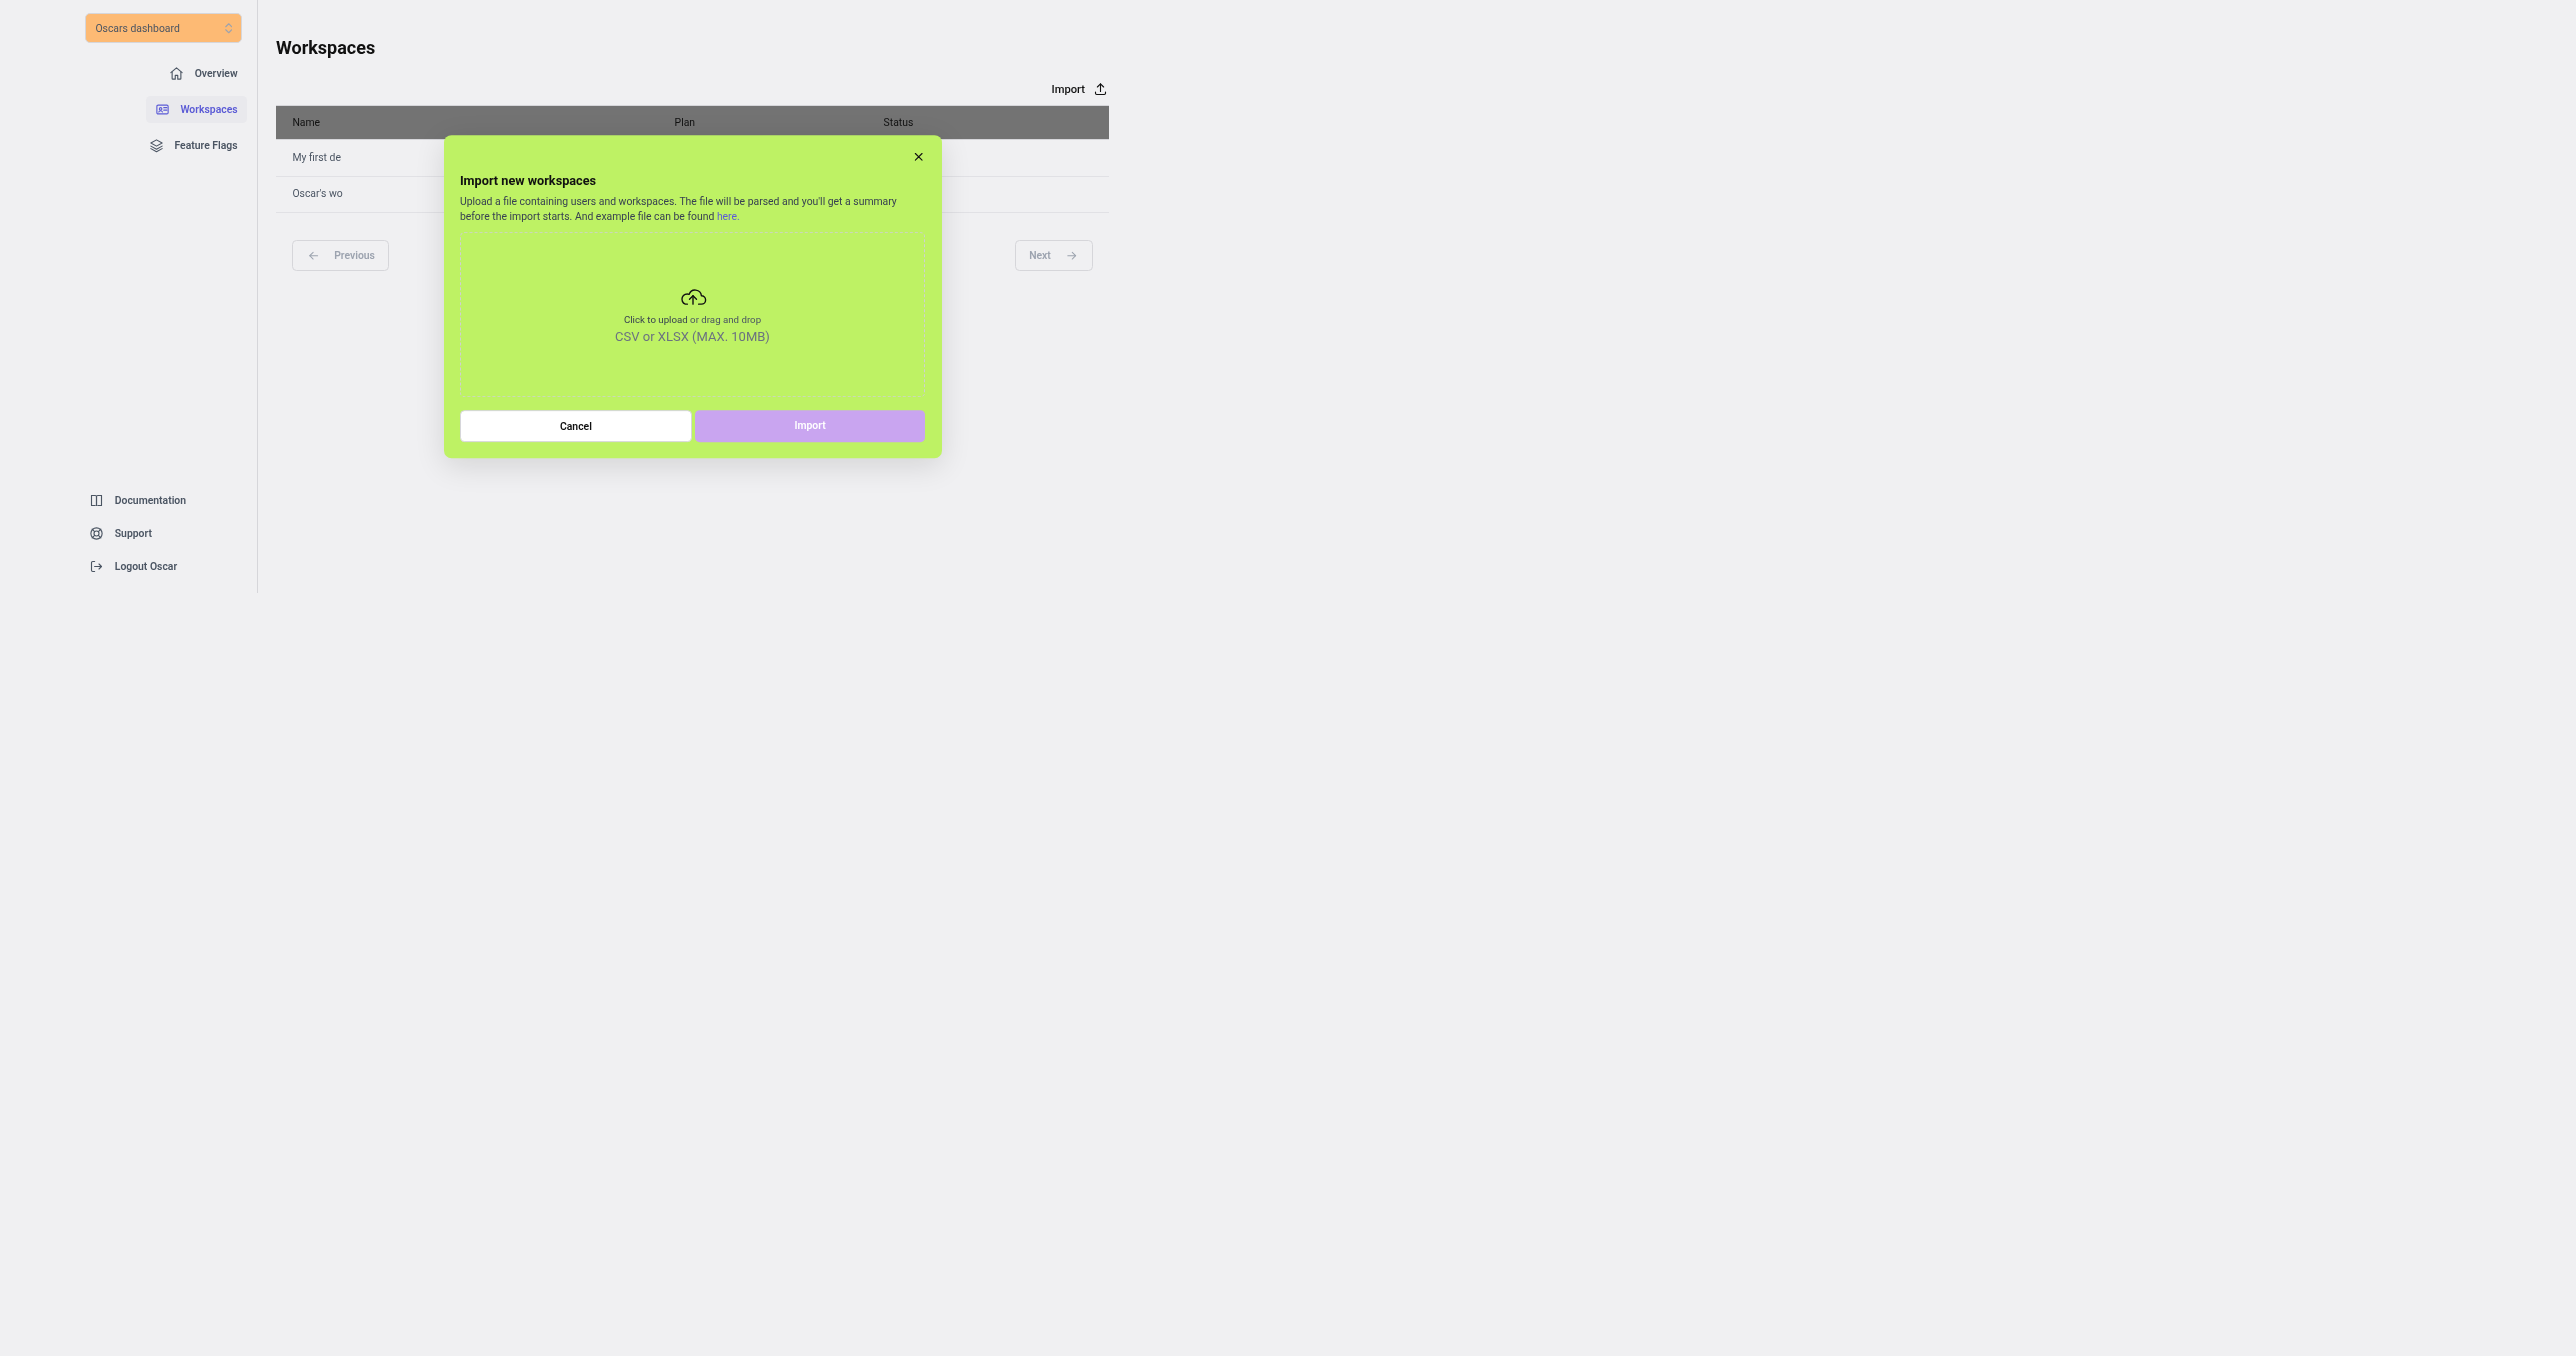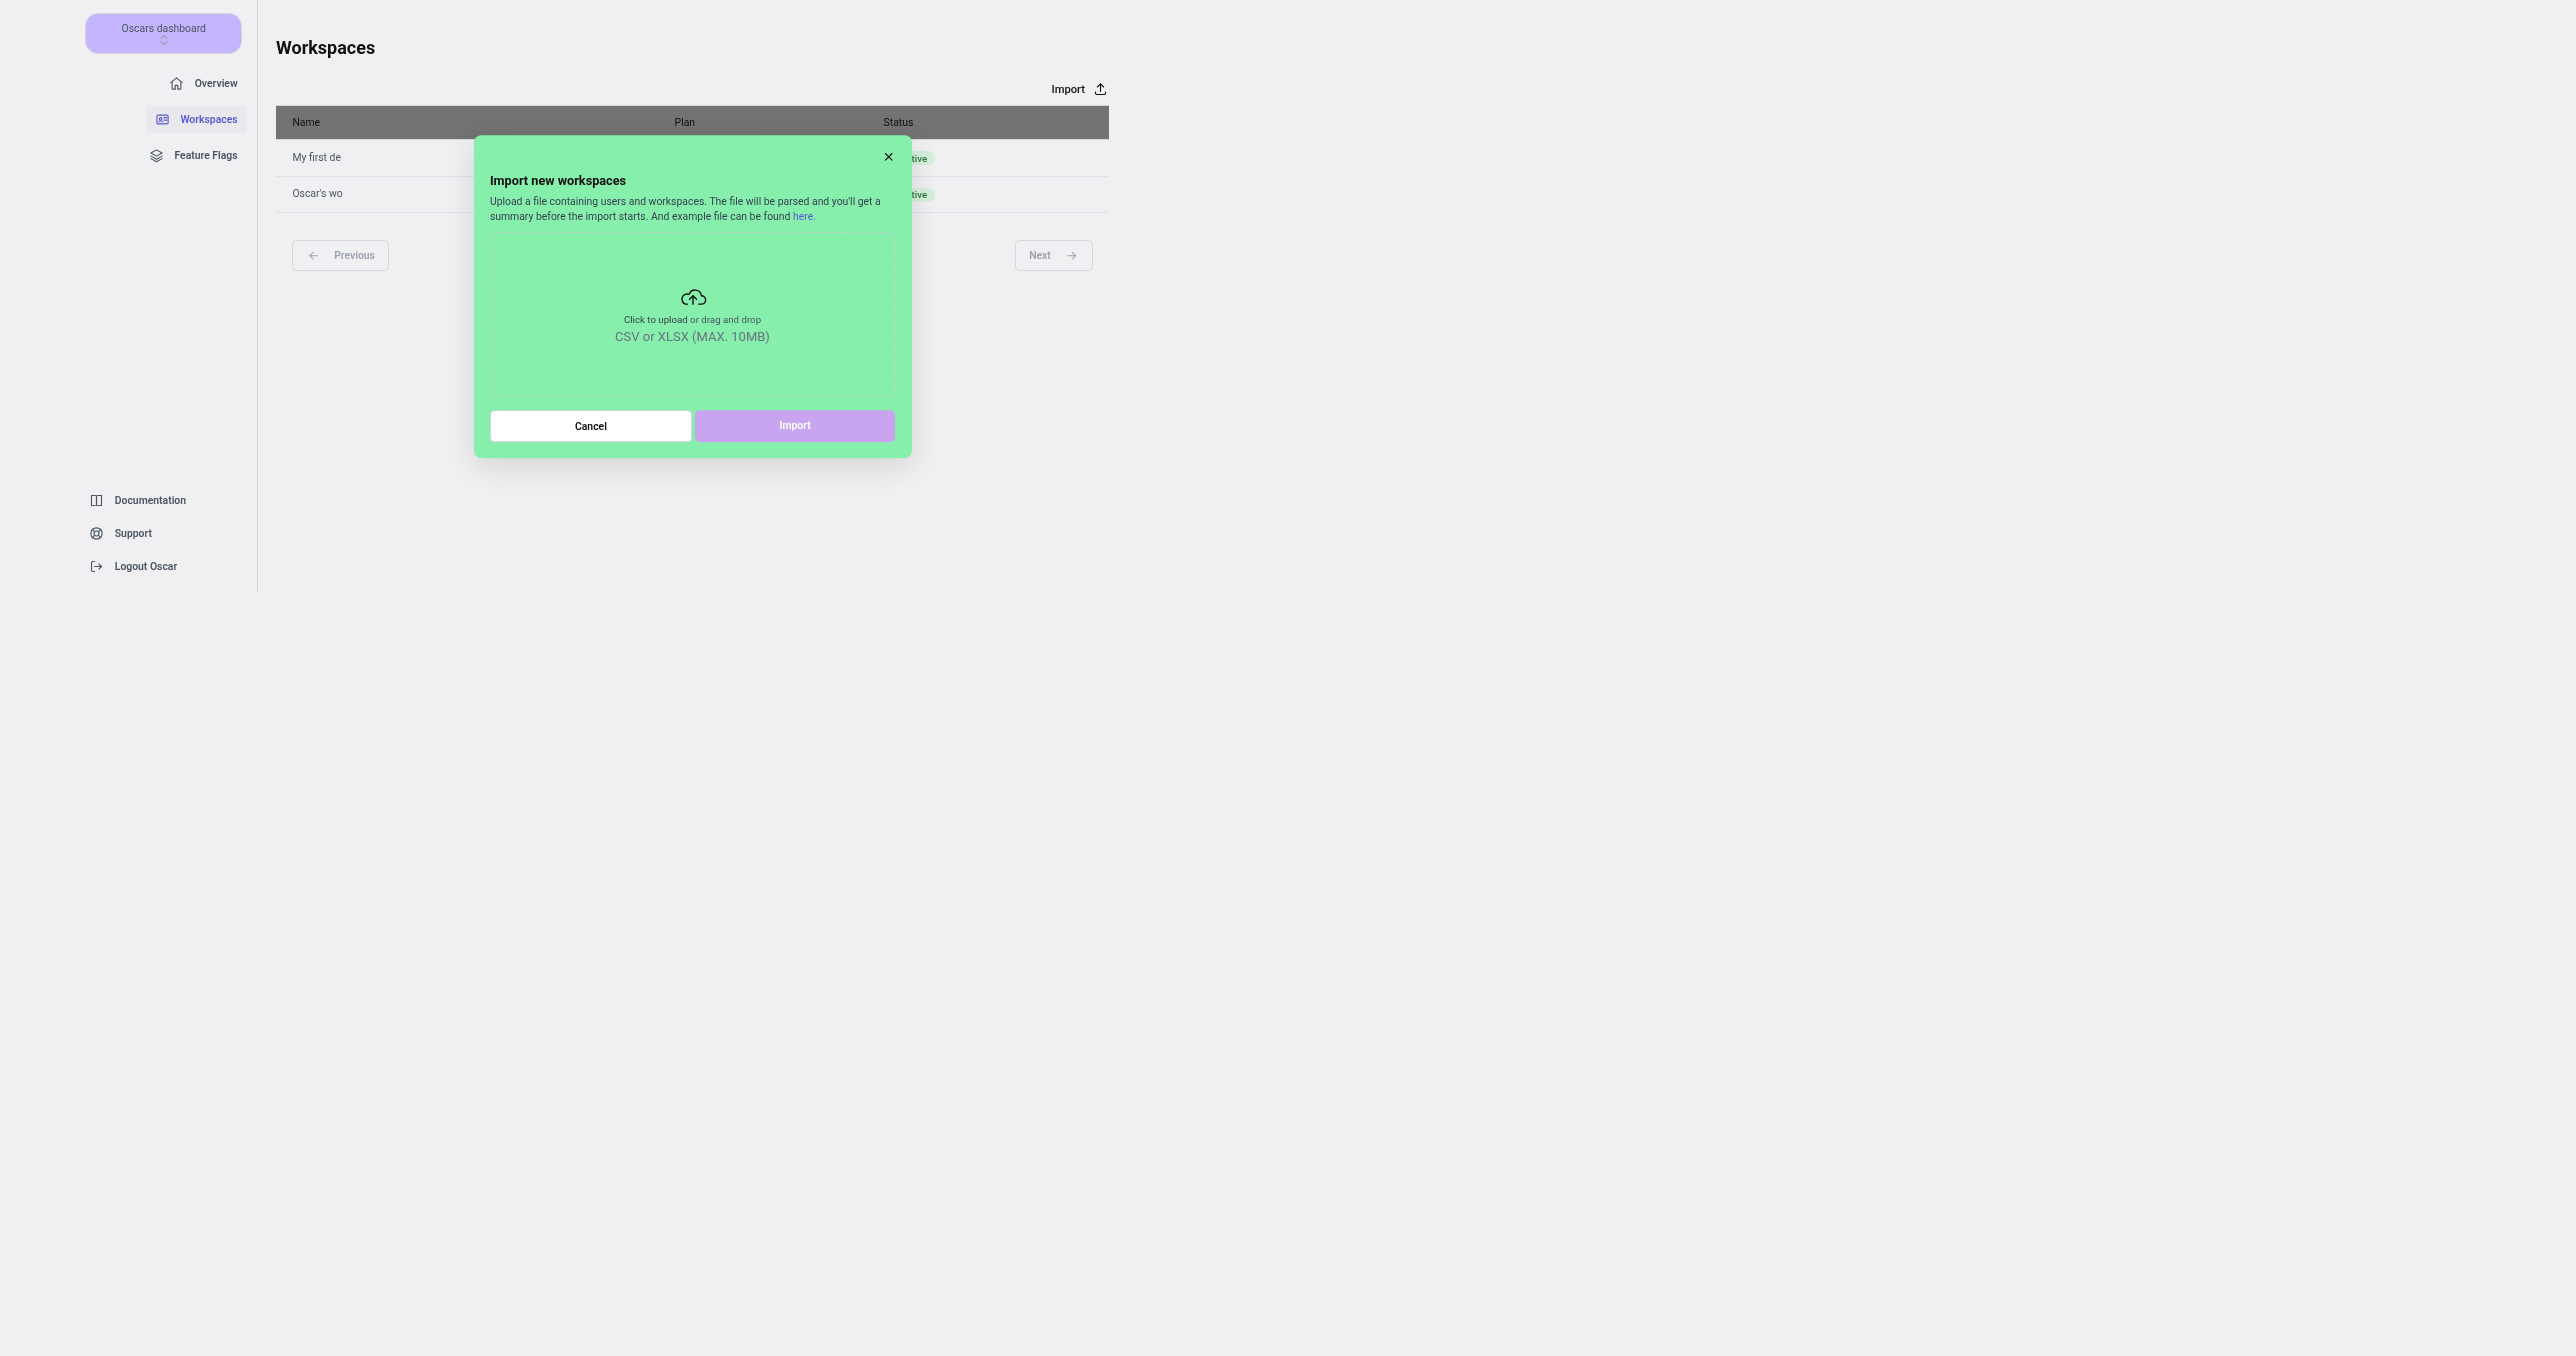--- a/index.html
+++ b/index.html
@@ -17,29 +17,28 @@
   width: 258px;
   border-right: 0.7px solid #d6d6da;
   display: flex;
   flex-direction: column;
   padding: 13.4px 10.4px 13.4px 10.4px;
 }
 .account-select {
   margin-left: 75px;
   margin-right: 4.5px;
   border: 0.7px solid #d6d6da;
-  border-radius: 13px;
+  border-radius: 5px;
   padding: 7.5px 9px;
   display: flex;
   align-items: center;
   justify-content: space-between;
   color: #4b5563;
-  background: #c4b5fd;
-  cursor: pointer;
-  flex-direction: column;
+  background: #fdba74;
+  cursor: pointer;
 }
 .account-select .chev {
   display: flex;
   flex-direction: column;
   gap: 1.5px;
   color: #9ca3af;
 }
 .nav { margin-top: 16.4px; margin-left: 70px; display: flex; flex-direction: column; gap: 9px; align-items: flex-end; }
 .nav-item {
   display: flex;
@@ -115,22 +114,22 @@
   gap: 14px;
   font-weight: 600;
   cursor: default;
 }
 
 .modal {
   position: absolute;
   left: 50%;
   top: 50%;
   transform: translate(-50%, -50%);
-  width: 438px;
-  background: #86efac;
+  width: 498px;
+  background: #bef264;
   border-radius: 7.5px;
   box-shadow: 0 7.5px 30px rgba(0,0,0,0.12);
   padding: 15px 16.4px 16.4px 16.4px;
 }
 .modal-close {
   cursor: pointer;
   color: #111;
   display: inline-flex;
   width: 100%;
   justify-content: flex-end;

